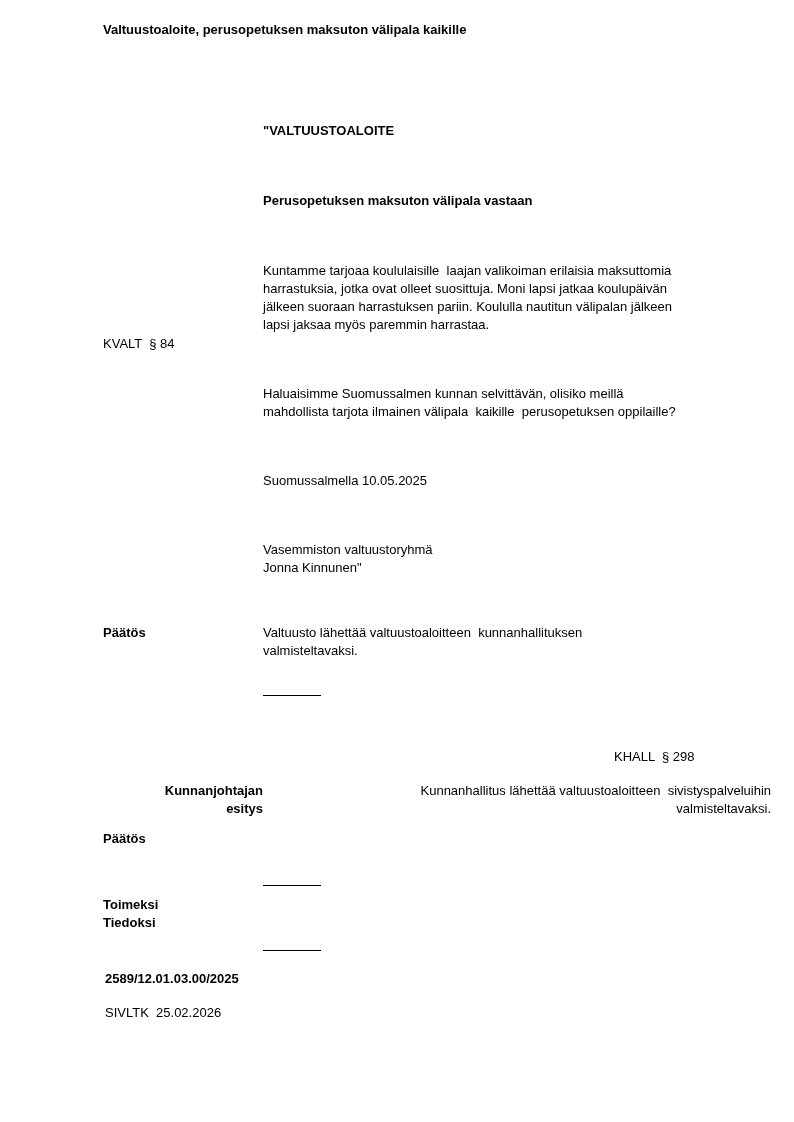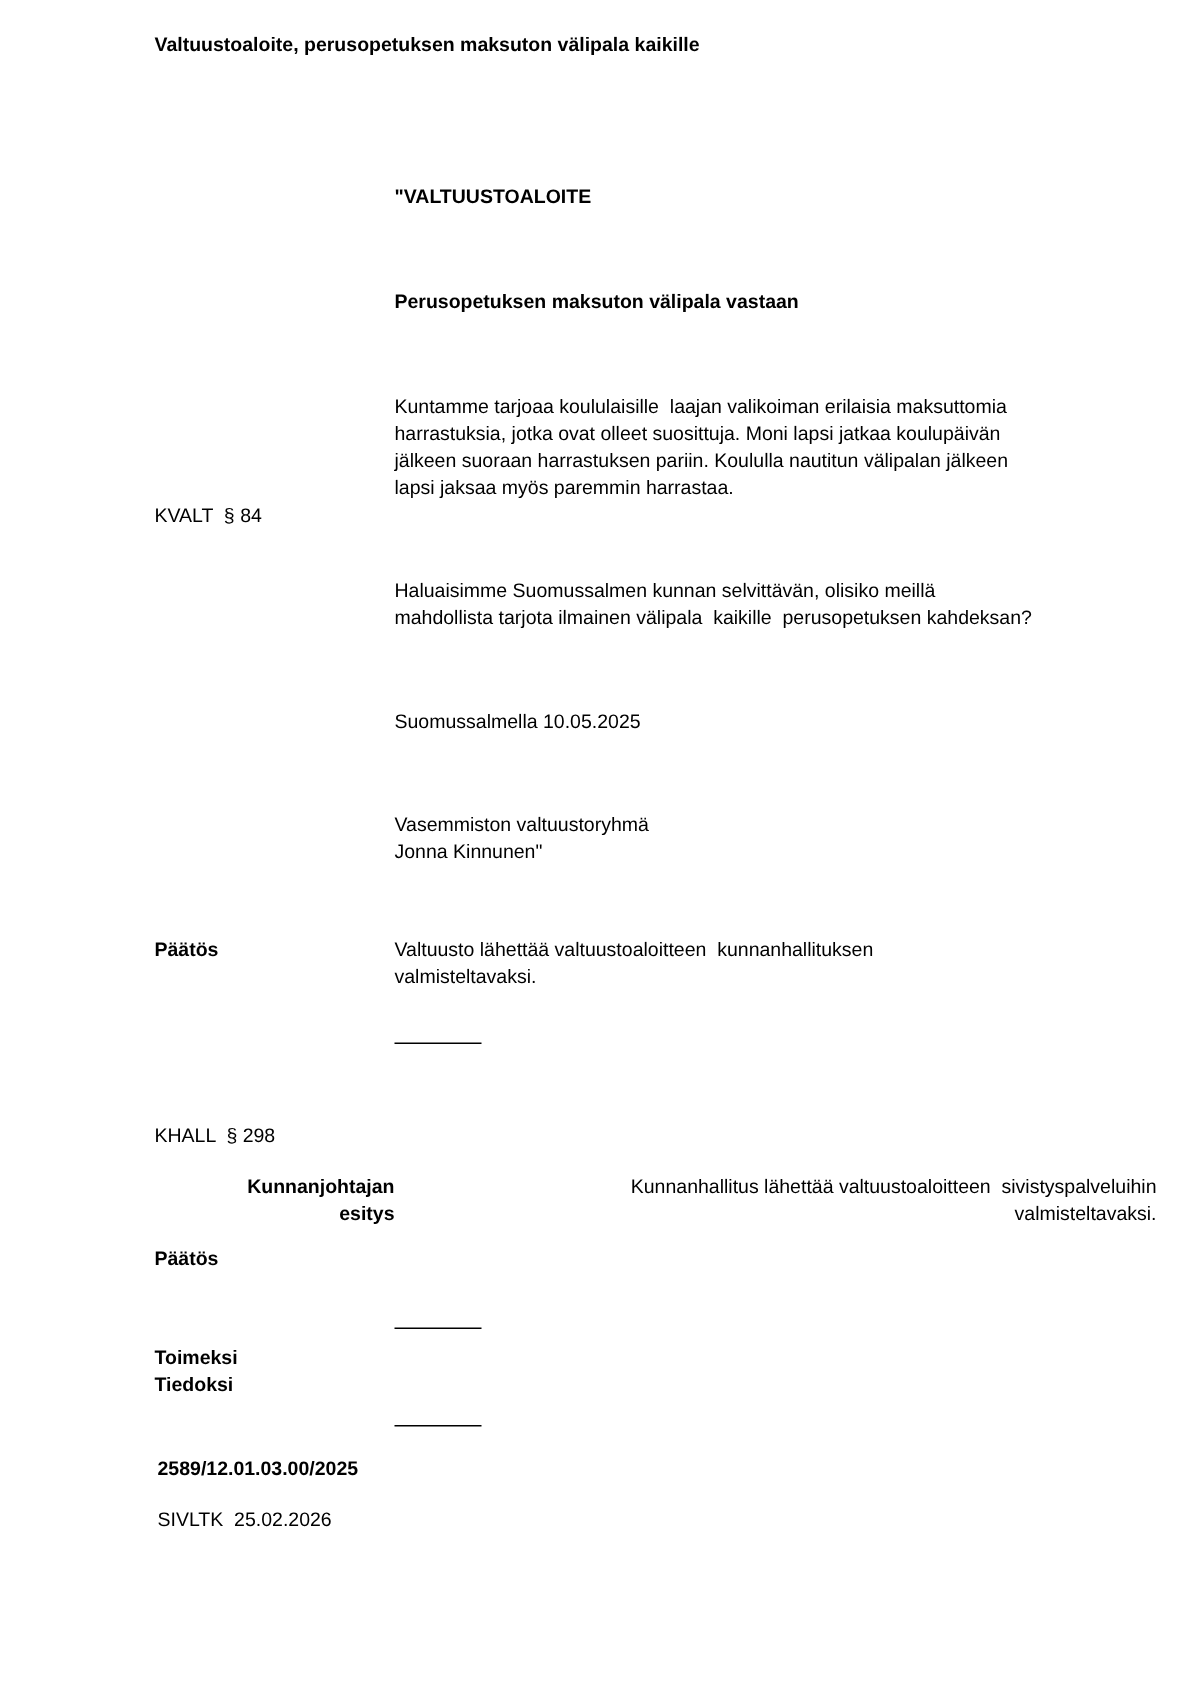--- a/index.html
+++ b/index.html
@@ -24,21 +24,21 @@
   .content p { white-space: pre-wrap; }
 
   .kvalt-row { margin-top: 35px; align-items: center; }
   .kvalt-content { padding-top: 12px; }
   .kvalt-content p { margin-bottom: 15px; }
   .kvalt-content p:last-child { margin-bottom: 0; }
   .mb16 { margin-bottom: 16px !important; }
 
   .row-paatos1 { margin-top: 11px; }
   .row-line1 { margin-top: 27px; }
-  .row-khall { margin-top: 52px; }
+  .row-khall { margin-top: 52px; justify-content: flex-end; }
   .row-esitys { margin-top: 16px; text-align: right; }
   .row-paatos2 { margin-top: 12px; }
   .row-line2 { margin-top: 29px; }
   .row-toimeksi { margin-top: 10px; }
   .row-line3 { margin-top: 10px; }
   .case-number { margin-top: 19px; margin-left: 2px; font-weight: bold; }
   .sivltk-heading { margin-top: 16px; margin-left: 2px; }
 
   .hr-line {
     width: 58px; height: 0;
@@ -56,21 +56,21 @@
   <div class="row kvalt-row">
     <div class="label pre">KVALT  § 84</div>
     <div class="content kvalt-content">
       <p class="bold mb16">"VALTUUSTOALOITE</p>
       <p class="bold mb16">Perusopetuksen maksuton välipala vastaan</p>
       <p>Kuntamme tarjoaa koululaisille  laajan valikoiman erilaisia maksuttomia
 harrastuksia, jotka ovat olleet suosittuja. Moni lapsi jatkaa koulupäivän
 jälkeen suoraan harrastuksen pariin. Koululla nautitun välipalan jälkeen
 lapsi jaksaa myös paremmin harrastaa.</p>
       <p>Haluaisimme Suomussalmen kunnan selvittävän, olisiko meillä
-mahdollista tarjota ilmainen välipala  kaikille  perusopetuksen kahdeksan?</p>
+mahdollista tarjota ilmainen välipala  kaikille  perusopetuksen oppilaille?</p>
       <p>Suomussalmella 10.05.2025</p>
       <p>Vasemmiston valtuustoryhmä
 Jonna Kinnunen"</p>
     </div>
   </div>
 
   <div class="row row-paatos1">
     <div class="label bold">Päätös</div>
     <div class="content">Valtuusto lähettää valtuustoaloitteen  kunnanhallituksen
 valmisteltavaksi.</div>

